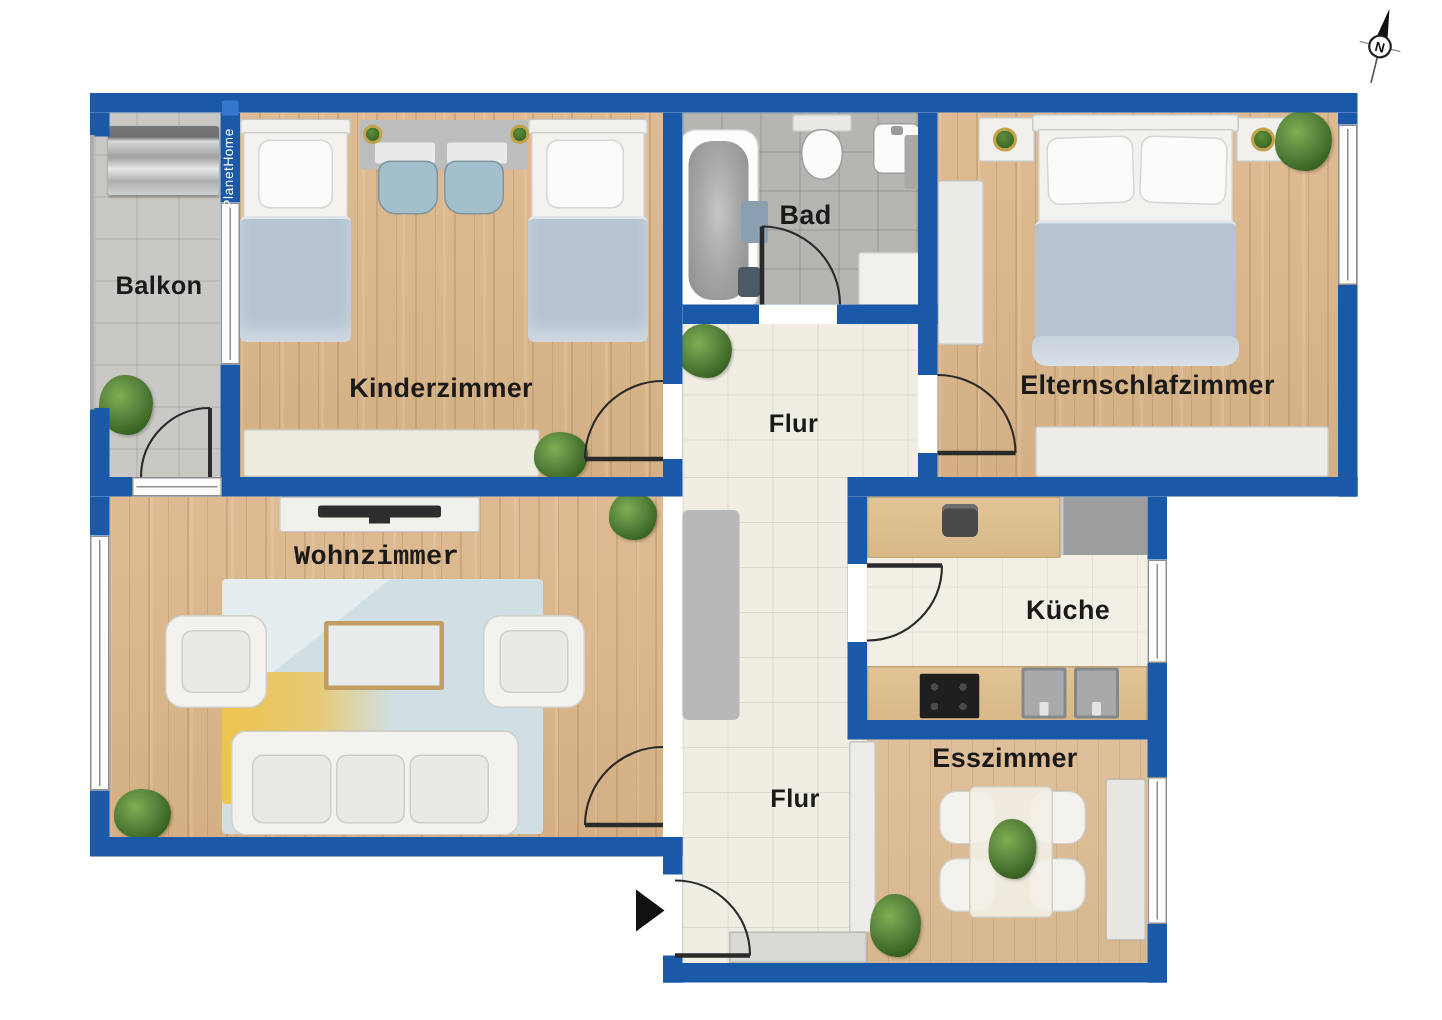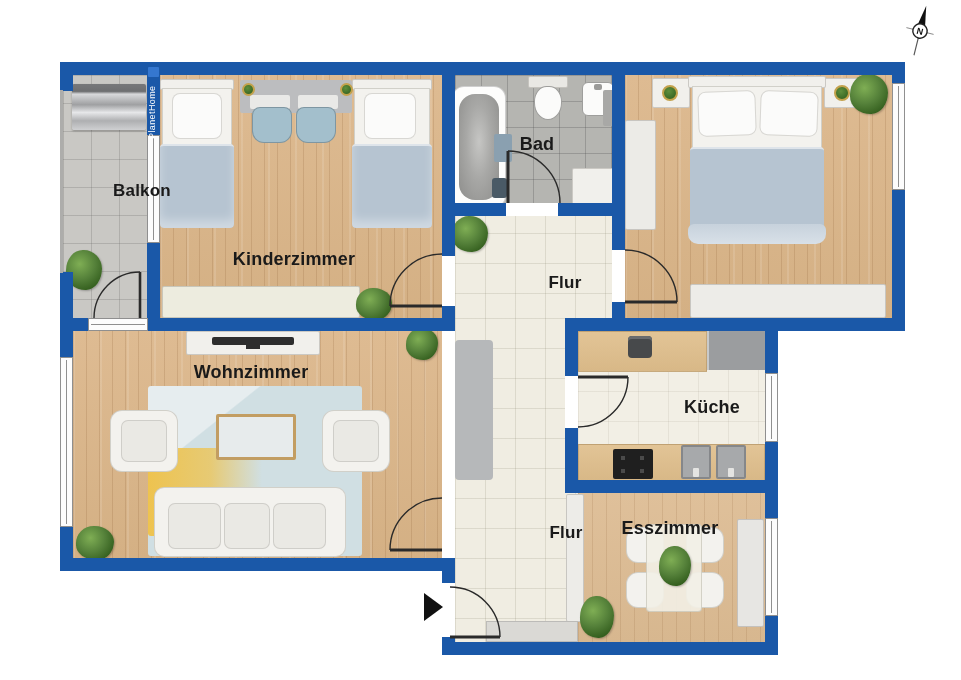--- a/index.html
+++ b/index.html
@@ -37,21 +37,21 @@
   
   .fur{position:absolute;background:#f1f0ec;border:1px solid rgba(90,85,75,.25);border-radius:2px;box-sizing:border-box;}
   .soft{position:absolute;background:#f3f2ee;border:1px solid rgba(90,85,75,.22);box-sizing:border-box;}
   .cushion{position:absolute;background:#eae9e4;border:1px solid rgba(90,85,75,.18);border-radius:7px;box-sizing:border-box;}
   .plant{position:absolute;background:radial-gradient(circle at 38% 35%,#7fae54 0%,#55813a 45%,#35601f 78%,#2b4f18 100%);
          border-radius:48% 52% 45% 55% / 52% 48% 55% 45%;box-shadow:1px 1px 2px rgba(0,0,0,.25);}
   .plant-pot{position:absolute;background:radial-gradient(circle at 40% 35%,#5f8f3c,#3c6a26 70%);
          border:2px solid #c3a24c;border-radius:50%;box-sizing:border-box;}
   .room-label{position:absolute;transform:translate(-50%,-50%);font-weight:bold;color:#1a1a1a;
          font-size:18px;white-space:nowrap;letter-spacing:.2px;}
-  .small-label{font-size:17px;margin-left:36px;}
+  .small-label{font-size:17px;}
   .brand{position:absolute;color:#ffffff;font-size:9px;letter-spacing:.4px;
          writing-mode:vertical-rl;text-orientation:sideways;transform:rotate(180deg);line-height:13px;}
   svg.overlay{position:absolute;left:0;top:0;pointer-events:none;}
 </style>
 </head>
 <body>
 
 <div id="plan">
 
   <div class="tile-balcony" style="left:63px;top:75px;width:84px;height:243px;"></div>
@@ -222,19 +222,20 @@
       <text x="22" y="32.5" text-anchor="middle" font-size="9" font-weight="bold" fill="#111" font-family="Liberation Sans, sans-serif">N</text>
     </g>
   </svg>
 
   <div class="abs" style="left:148px;top:67px;width:11px;height:10px;background:#3577cf;border-radius:1px;"></div>
   <div class="brand" style="left:146px;top:77px;width:15px;height:62px;">PlanetHome</div>
 
   <div class="room-label small-label" style="left:106px;top:191px;">Balkon</div>
   <div class="room-label" style="left:294px;top:259px;">Kinderzimmer</div>
   <div class="room-label" style="left:537px;top:144px;">Bad</div>
+  <div class="room-label" style="left:765px;top:257px;">Elternschlafzimmer</div>
   <div class="room-label small-label" style="left:529px;top:283px;">Flur</div>
-  <div class="room-label" style="left:251px;top:372px;">Wohnzimmer</div>
+  <div class="room-label" style="left:251px;top:372px;font-family:Liberation Mono, monospace;">Wohnzimmer</div>
   <div class="room-label" style="left:712px;top:407px;">Küche</div>
-  <div class="room-label" style="left:670px;top:528px;">Esszimmer</div>
+  <div class="room-label" style="left:670px;top:506px;">Esszimmer</div>
   <div class="room-label small-label" style="left:530px;top:533px;">Flur</div>
 
 </div>
 
 </body></html>

